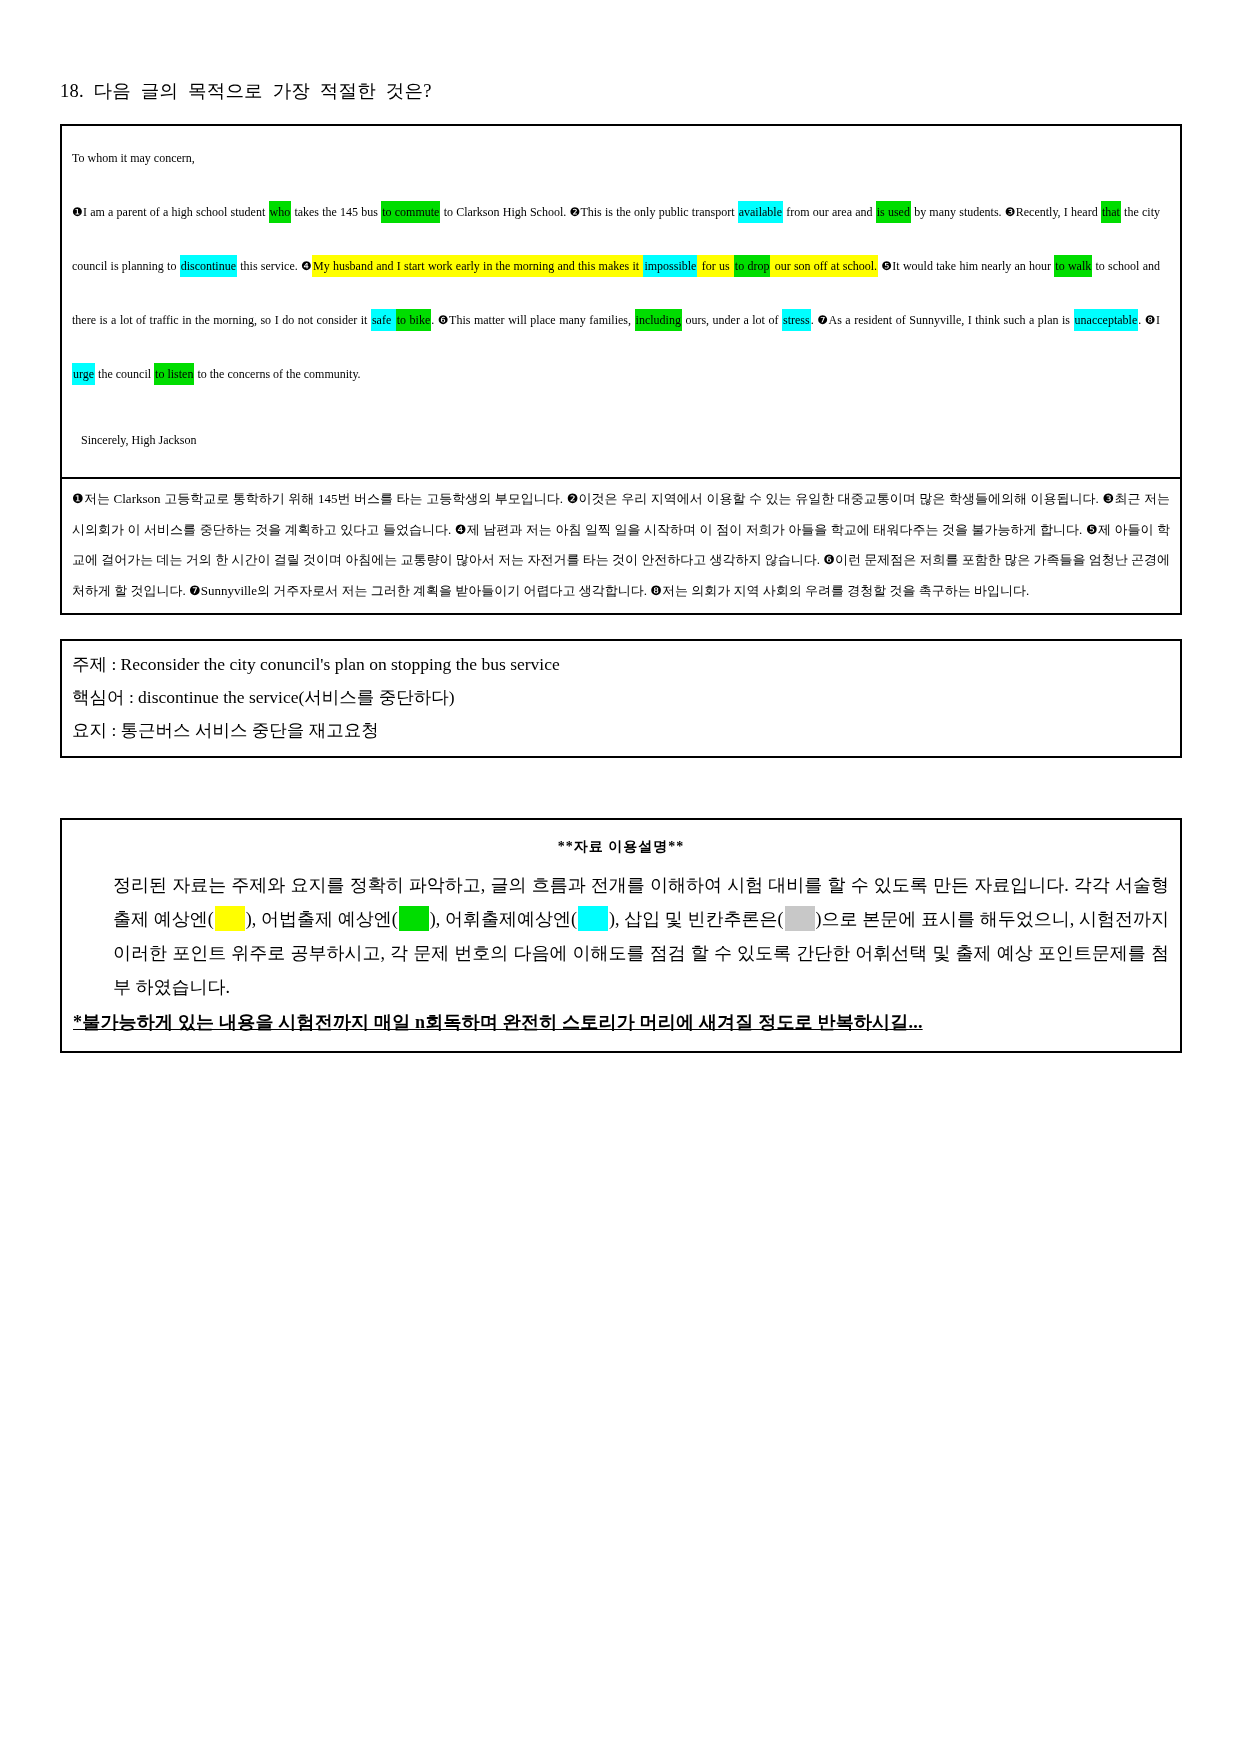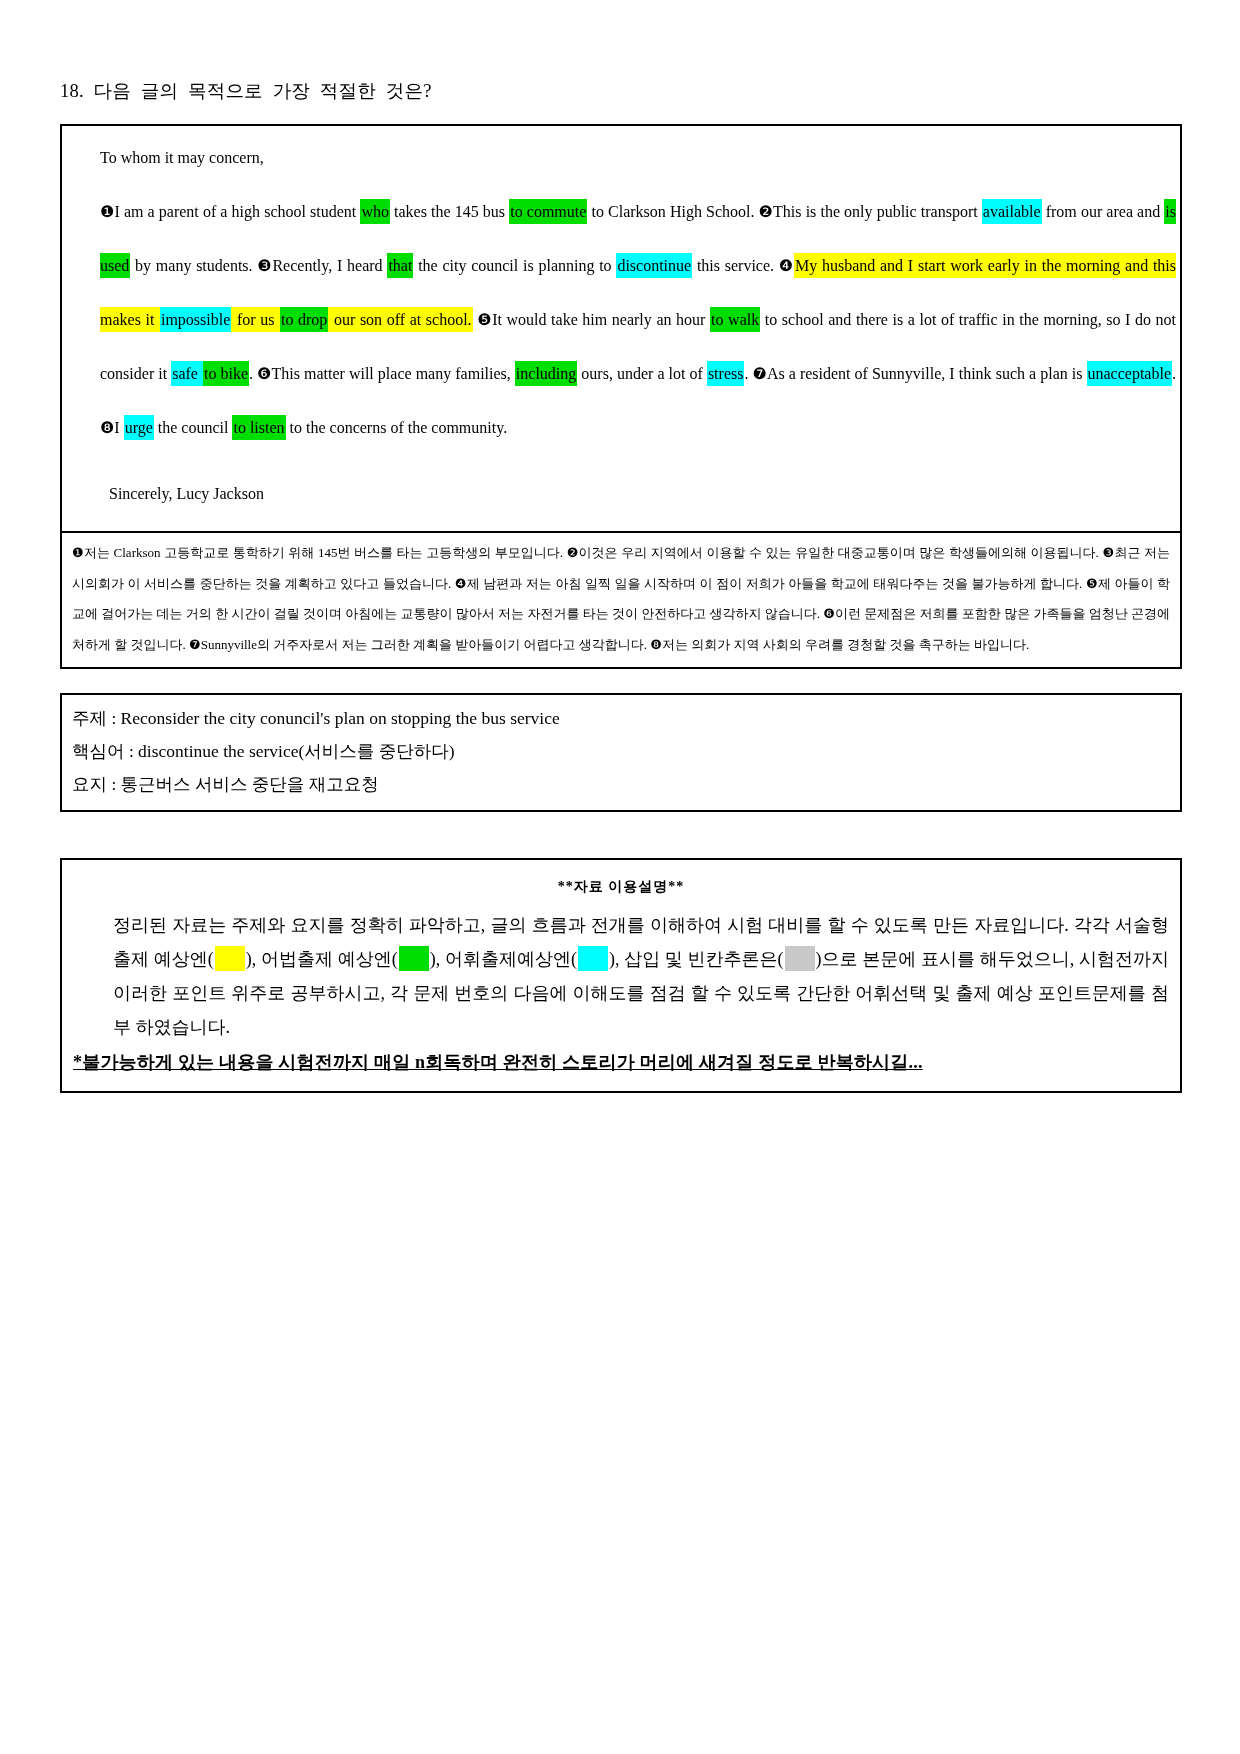--- a/index.html
+++ b/index.html
@@ -16,39 +16,38 @@
     margin: 0 0 21px 0;
     letter-spacing: 0.2px;
     word-spacing: 5px;
   }
 
   .box { border: 2px solid #000; }
 
   
   .passage-box { margin-bottom: 24px; }
   .passage-en {
-    padding: 5px 4px 10px 10px;
-    font-size: 16px;
-    margin-left: 28px;
+    padding: 5px 20px 10px 10px;
+    font-size: 12px;
   }
   .passage-en .salutation { line-height: 54px; }
   .passage-en .body { line-height: 54px; text-align: justify; }
   .passage-en .signature { line-height: 54px; margin-top: 12px; padding-left: 9px; }
 
   .passage-ko {
     border-top: 2px solid #000;
     padding: 5px 10px 7px 10px;
     font-size: 13px;
     line-height: 30.5px;
     text-align: justify;
   }
 
   
   .summary-box {
-    margin-bottom: 46px;
+    margin-bottom: 60px;
     padding: 7px 10px 9px 10px;
     font-size: 17.5px;
   }
   .summary-box .line { line-height: 33px; }
 
   
   .info-box { padding: 6px 11px 10px 11px; font-size: 18px; }
   .info-title {
     text-align: center;
     font-weight: bold;
@@ -80,21 +79,21 @@
 
   <div class="q-header">
     <span>18.</span>
     <span>다음 글의 목적으로 가장 적절한 것은?</span>
   </div>
 
   <div class="box passage-box">
     <div class="passage-en">
       <div class="salutation">To whom it may concern,</div>
       <div class="body"><span>❶I am a parent of a high school student </span><span class="hl" style="background: rgb(0, 221, 0);">who</span><span> takes the 145 bus </span><span class="hl" style="background: rgb(0, 221, 0);">to commute</span><span> to Clarkson High School. ❷This is the only public transport </span><span class="hl" style="background: rgb(0, 255, 255);">available</span><span> from our area and </span><span class="hl" style="background: rgb(0, 221, 0);">is used</span><span> by many students. ❸Recently, I heard </span><span class="hl" style="background: rgb(0, 221, 0);">that</span><span> the city council is planning to </span><span class="hl" style="background: rgb(0, 255, 255);">discontinue</span><span> this service. ❹</span><span class="hl" style="background: rgb(255, 255, 0);">My husband and I start work early in the morning and this makes it </span><span class="hl" style="background: rgb(0, 255, 255);">impossible</span><span class="hl" style="background: rgb(255, 255, 0);"> for us </span><span class="hl" style="background: rgb(0, 221, 0);">to drop</span><span class="hl" style="background: rgb(255, 255, 0);"> our son off at school.</span><span> ❺It would take him nearly an hour </span><span class="hl" style="background: rgb(0, 221, 0);">to walk</span><span> to school and there is a lot of traffic in the morning, so I do not consider it </span><span class="hl" style="background: rgb(0, 255, 255);">safe </span><span class="hl" style="background: rgb(0, 221, 0);">to bike</span><span>. ❻This matter will place many families, </span><span class="hl" style="background: rgb(0, 221, 0);">including</span><span> ours, under a lot of </span><span class="hl" style="background: rgb(0, 255, 255);">stress</span><span>. ❼As a resident of Sunnyville, I think such a plan is </span><span class="hl" style="background: rgb(0, 255, 255);">unacceptable</span><span>. ❽I </span><span class="hl" style="background: rgb(0, 255, 255);">urge</span><span> the council </span><span class="hl" style="background: rgb(0, 221, 0);">to listen</span><span> to the concerns of the community.</span></div>
-      <div class="signature">Sincerely, Lucy Jackson</div>
+      <div class="signature">Sincerely, High Jackson</div>
     </div>
     <div class="passage-ko">❶저는 Clarkson 고등학교로 통학하기 위해 145번 버스를 타는 고등학생의 부모입니다. ❷이것은 우리 지역에서 이용할 수 있는 유일한 대중교통이며 많은 학생들에의해 이용됩니다. ❸최근 저는 시의회가 이 서비스를 중단하는 것을 계획하고 있다고 들었습니다. ❹제 남편과 저는 아침 일찍 일을 시작하며 이 점이 저희가 아들을 학교에 태워다주는 것을 불가능하게 합니다. ❺제 아들이 학교에 걸어가는 데는 거의 한 시간이 걸릴 것이며 아침에는 교통량이 많아서 저는 자전거를 타는 것이 안전하다고 생각하지 않습니다. ❻이런 문제점은 저희를 포함한 많은 가족들을 엄청난 곤경에 처하게 할 것입니다. ❼Sunnyville의 거주자로서 저는 그러한 계획을 받아들이기 어렵다고 생각합니다. ❽저는 의회가 지역 사회의 우려를 경청할 것을 촉구하는 바입니다.</div>
   </div>
 
   <div class="box summary-box">
     <div class="line">주제 : Reconsider the city conuncil's plan on stopping the bus service</div>
     <div class="line">핵심어 : discontinue the service(서비스를 중단하다)</div>
     <div class="line">요지 : 통근버스 서비스 중단을 재고요청</div>
   </div>
 

